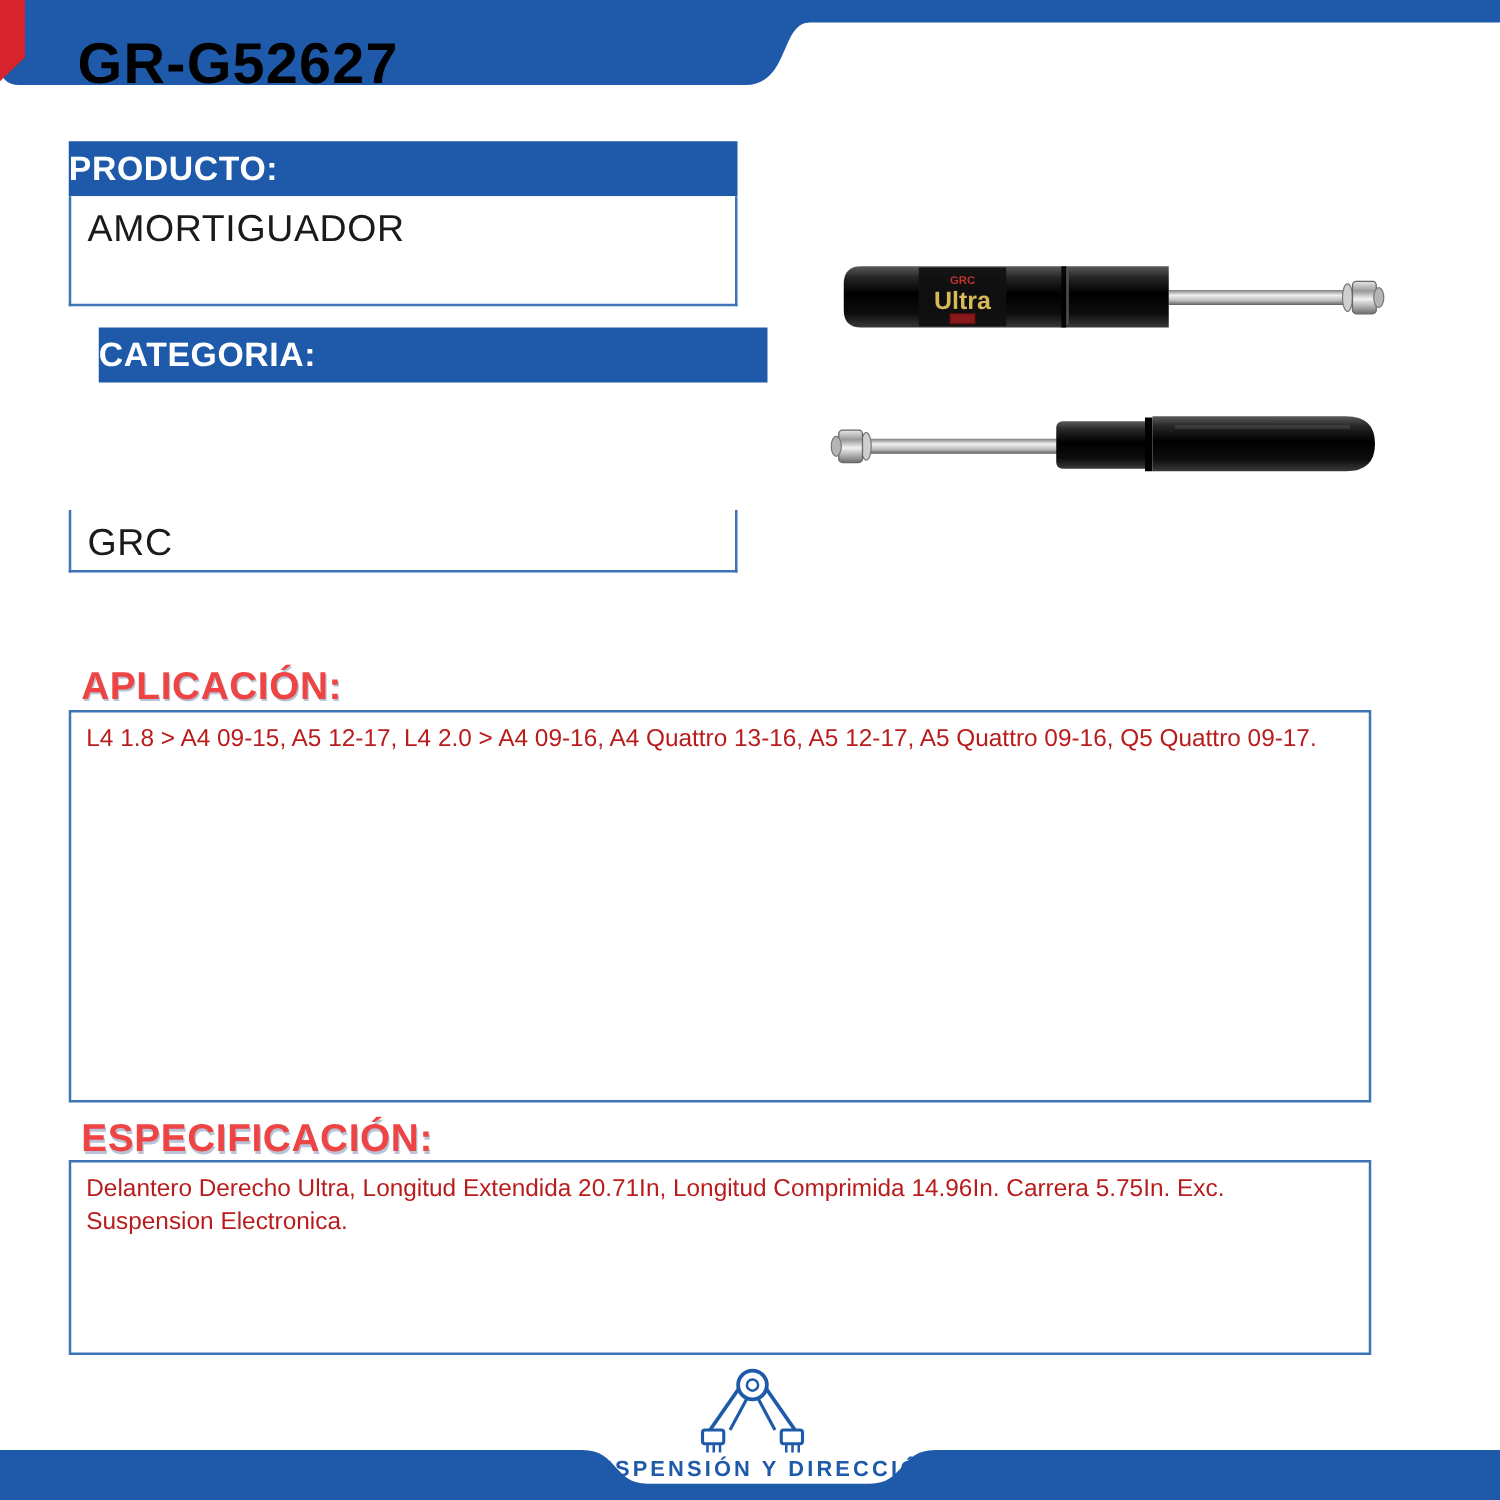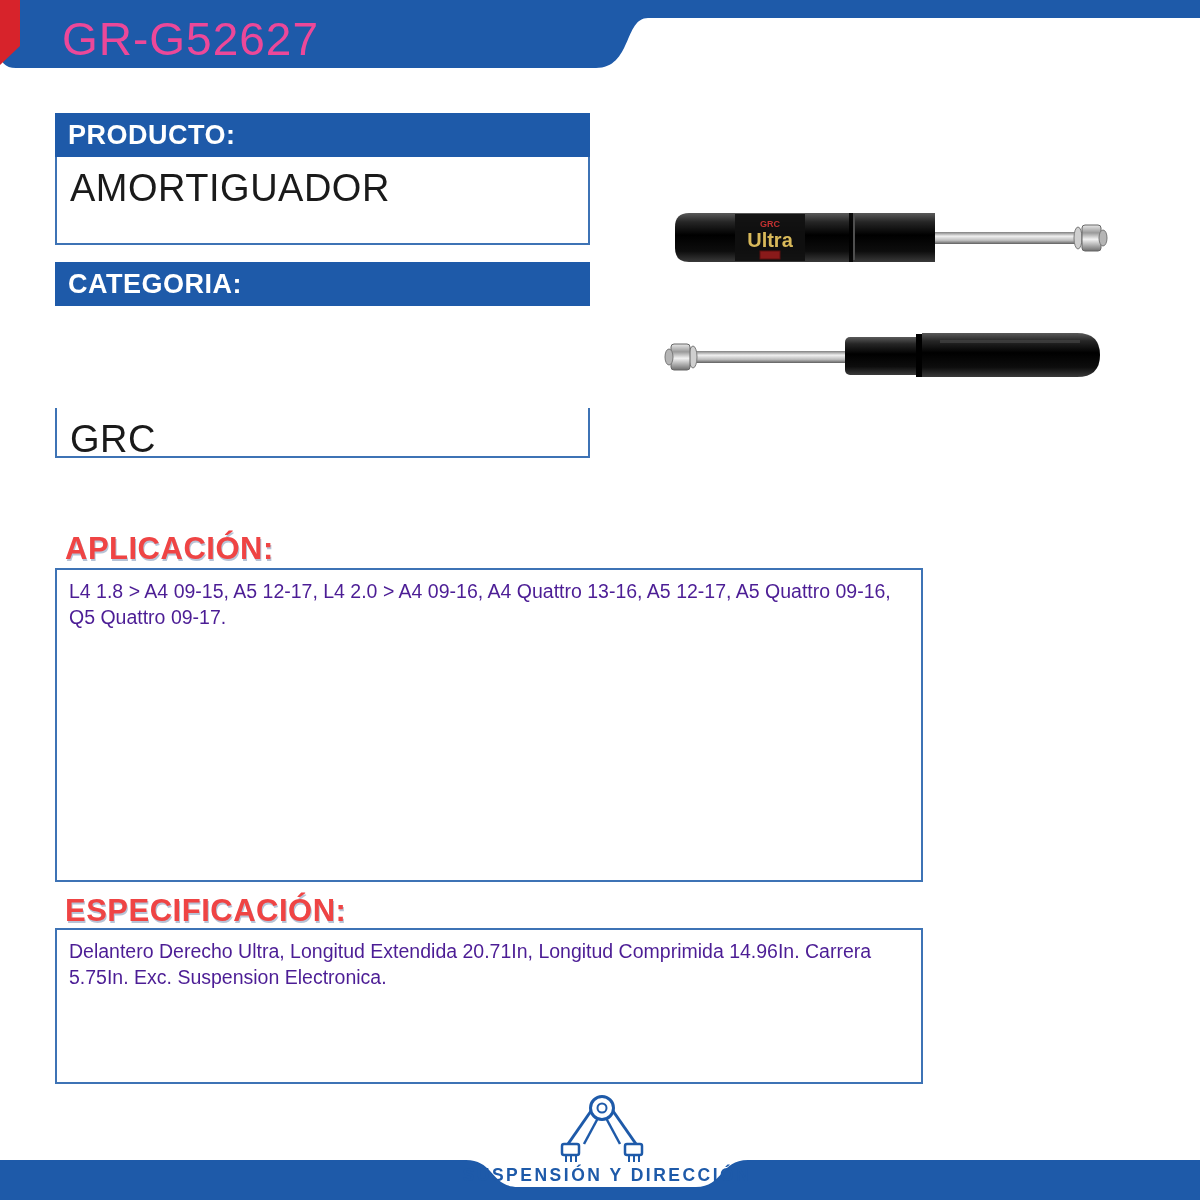--- a/index.html
+++ b/index.html
@@ -10,76 +10,75 @@
     height: 1200px;
     background: #ffffff;
     overflow: hidden;
     font-family: "Liberation Sans", sans-serif;
   }
   
   .header-svg { position: absolute; left: 0; top: 0; }
   .part-title {
     position: absolute;
     left: 62px;
-    top: 9px;
+    top: 20px;
     height: 60px;
     line-height: 60px;
-    color: #ec4899;
+    color: #000000;
     font-size: 46px;
-    font-weight: normal;
+    font-weight: bold;
     letter-spacing: 1px;
   }
   
   .field-group { position: absolute; left: 55px; width: 535px; }
   .field-header {
     background: #1E5AA9;
     color: #ffffff;
     font-weight: bold;
     font-size: 27px;
     height: 44px;
     line-height: 44px;
-    padding-left: 13px;
     letter-spacing: 0.5px;
   }
   .field-body {
     background: #ffffff;
     border: 2px solid #3E73B5;
     border-top: none;
     color: #1a1a1a;
-    font-size: 38px;
+    font-size: 30px;
     padding: 10px 13px;
     letter-spacing: 0.5px;
   }
   #producto-group  { top: 113px; }
   #producto-group .field-body  { height: 88px; }
-  #categoria-group { top: 262px; }
+  #categoria-group { top: 262px; margin-left: 24px; }
   #categoria-group .field-body { height: 86px; }
   #marca-group     { top: 408px; }
   #marca-group .field-body     { height: 50px; }
   
   .shocks-svg { position: absolute; left: 650px; top: 185px; }
   
   .section-title {
     position: absolute;
     left: 65px;
     color: #ef4444;
     font-size: 31px;
     font-weight: bold;
     letter-spacing: 0.5px;
     text-shadow: 1px 2px 0 rgba(16,55,120,0.30);
   }
   #aplicacion-title     { top: 531px; }
   #especificacion-title { top: 893px; }
   .section-box {
     position: absolute;
     left: 55px;
-    width: 868px;
+    width: 1042px;
     border: 2px solid #3E73B5;
     background: #ffffff;
-    color: #4c1d95;
+    color: #b91c1c;
     font-size: 19.5px;
     line-height: 1.35;
     padding: 8px 12px;
   }
   #aplicacion-box     { top: 568px;  height: 314px; }
   #especificacion-box { top: 928px;  height: 156px; }
   
   .footer-svg { position: absolute; left: 0; top: 1080px; }
 </style>
 </head>

